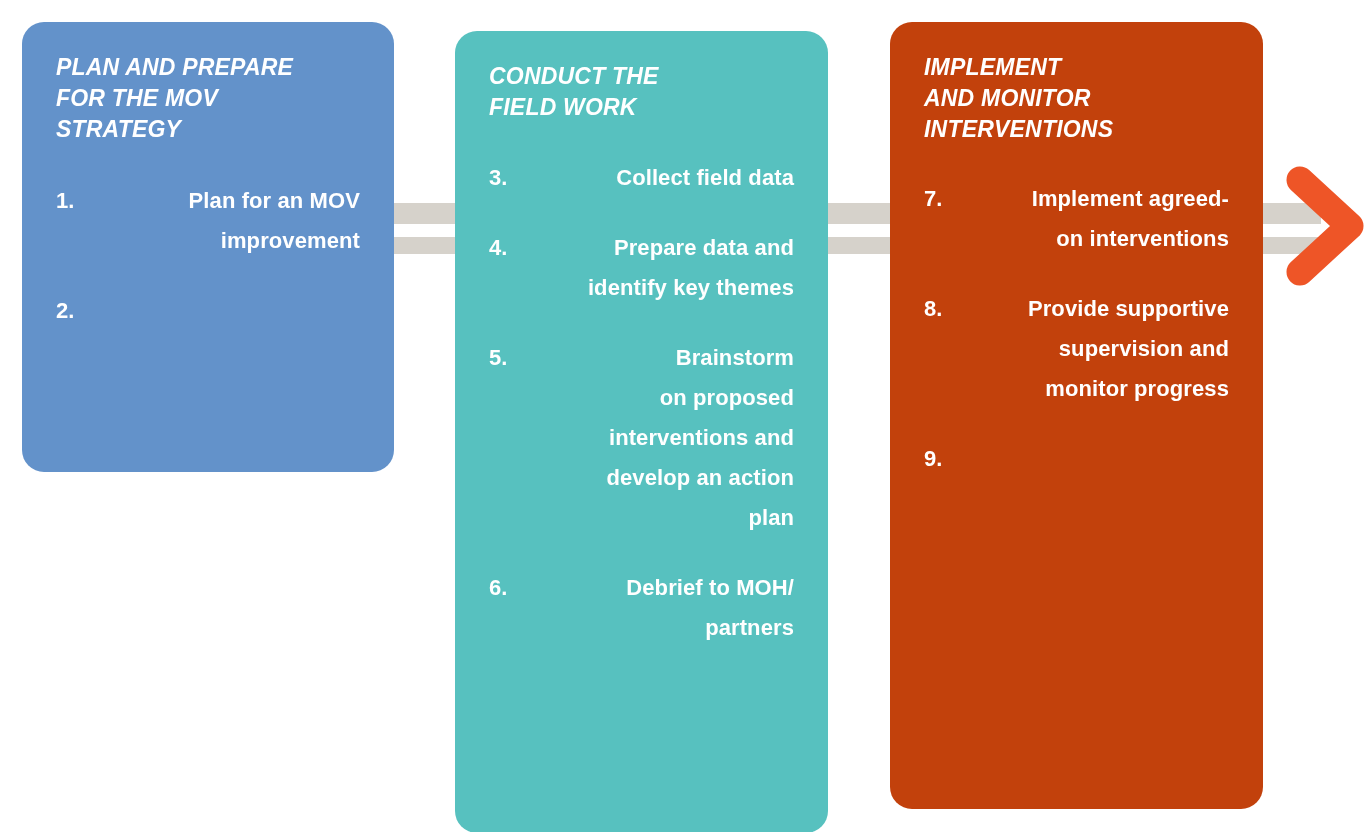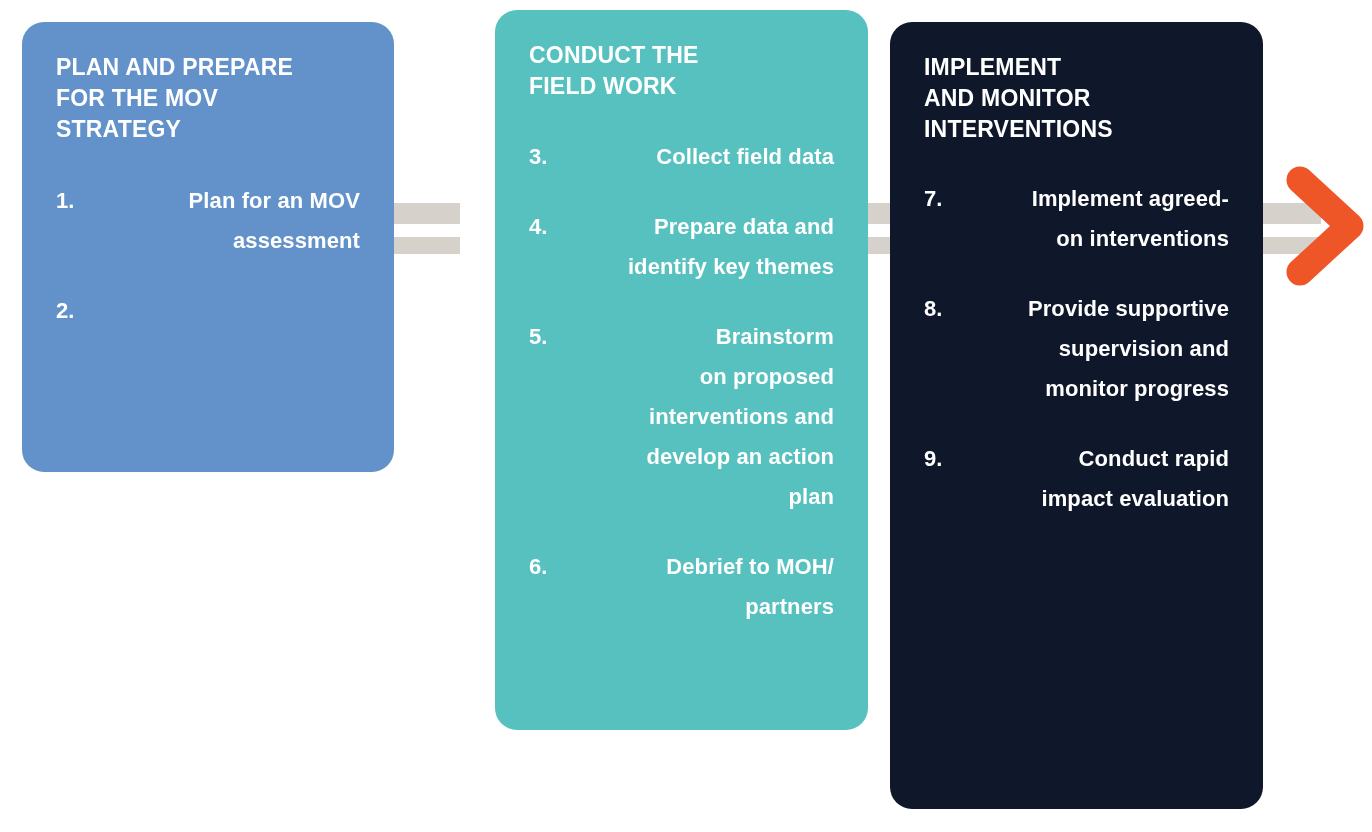--- a/index.html
+++ b/index.html
@@ -58,42 +58,42 @@
 
   .box-plan {
     left: 22px;
     top: 22px;
     width: 372px;
     height: 450px;
     background: #6392ca;
   }
   .box-conduct {
     left: 455px;
-    top: 10px;
+    top: 31px;
     width: 373px;
-    height: 720px;
+    height: 802px;
     background: #57c1bf;
-    margin-left: 40px;
   }
   .box-implement {
     left: 890px;
     top: 22px;
     width: 373px;
     height: 787px;
-    background: #0f172a;
+    background: #c2410c;
   }
 
   .box-title {
     font-size: 23px;
     font-weight: bold;
     line-height: 31px;
     letter-spacing: 0.2px;
     text-transform: uppercase;
     white-space: pre-line;
     margin: 0 0 0 0;
+    font-style: italic;
   }
 
   .step-list {
     list-style: none;
     margin: 0;
     padding: 0;
   }
   .step-item {
     display: flex;
     align-items: flex-start;
@@ -141,21 +141,21 @@
   <div class="rail rail-c-bottom"></div>
 
   <div class="stage-box box-plan">
     <div class="box-title">PLAN AND PREPARE
 FOR THE MOV
 STRATEGY</div>
     <ul class="step-list">
       <li class="step-item">
         <span class="step-num">1.</span>
         <span class="step-text">Plan for an MOV
-assessment</span>
+improvement</span>
       </li>
       <li class="step-item">
         <span class="step-num">2.</span>
       </li>
     </ul>
   </div>
 
   <div class="stage-box box-conduct">
     <div class="box-title">CONDUCT THE
 FIELD WORK</div>
@@ -196,22 +196,20 @@
 on interventions</span>
       </li>
       <li class="step-item">
         <span class="step-num">8.</span>
         <span class="step-text">Provide supportive
 supervision and
 monitor progress</span>
       </li>
       <li class="step-item">
         <span class="step-num">9.</span>
-        <span class="step-text">Conduct rapid
-impact evaluation</span>
       </li>
     </ul>
   </div>
 
   <div class="arrow-wrap">
     <svg width="88" height="124" viewBox="0 0 88 124" xmlns="http://www.w3.org/2000/svg">
       <polyline points="18,16 68,62 18,108" fill="none" stroke="#EE5527" stroke-width="27" stroke-linecap="round" stroke-linejoin="round"></polyline>
     </svg>
   </div>
 

